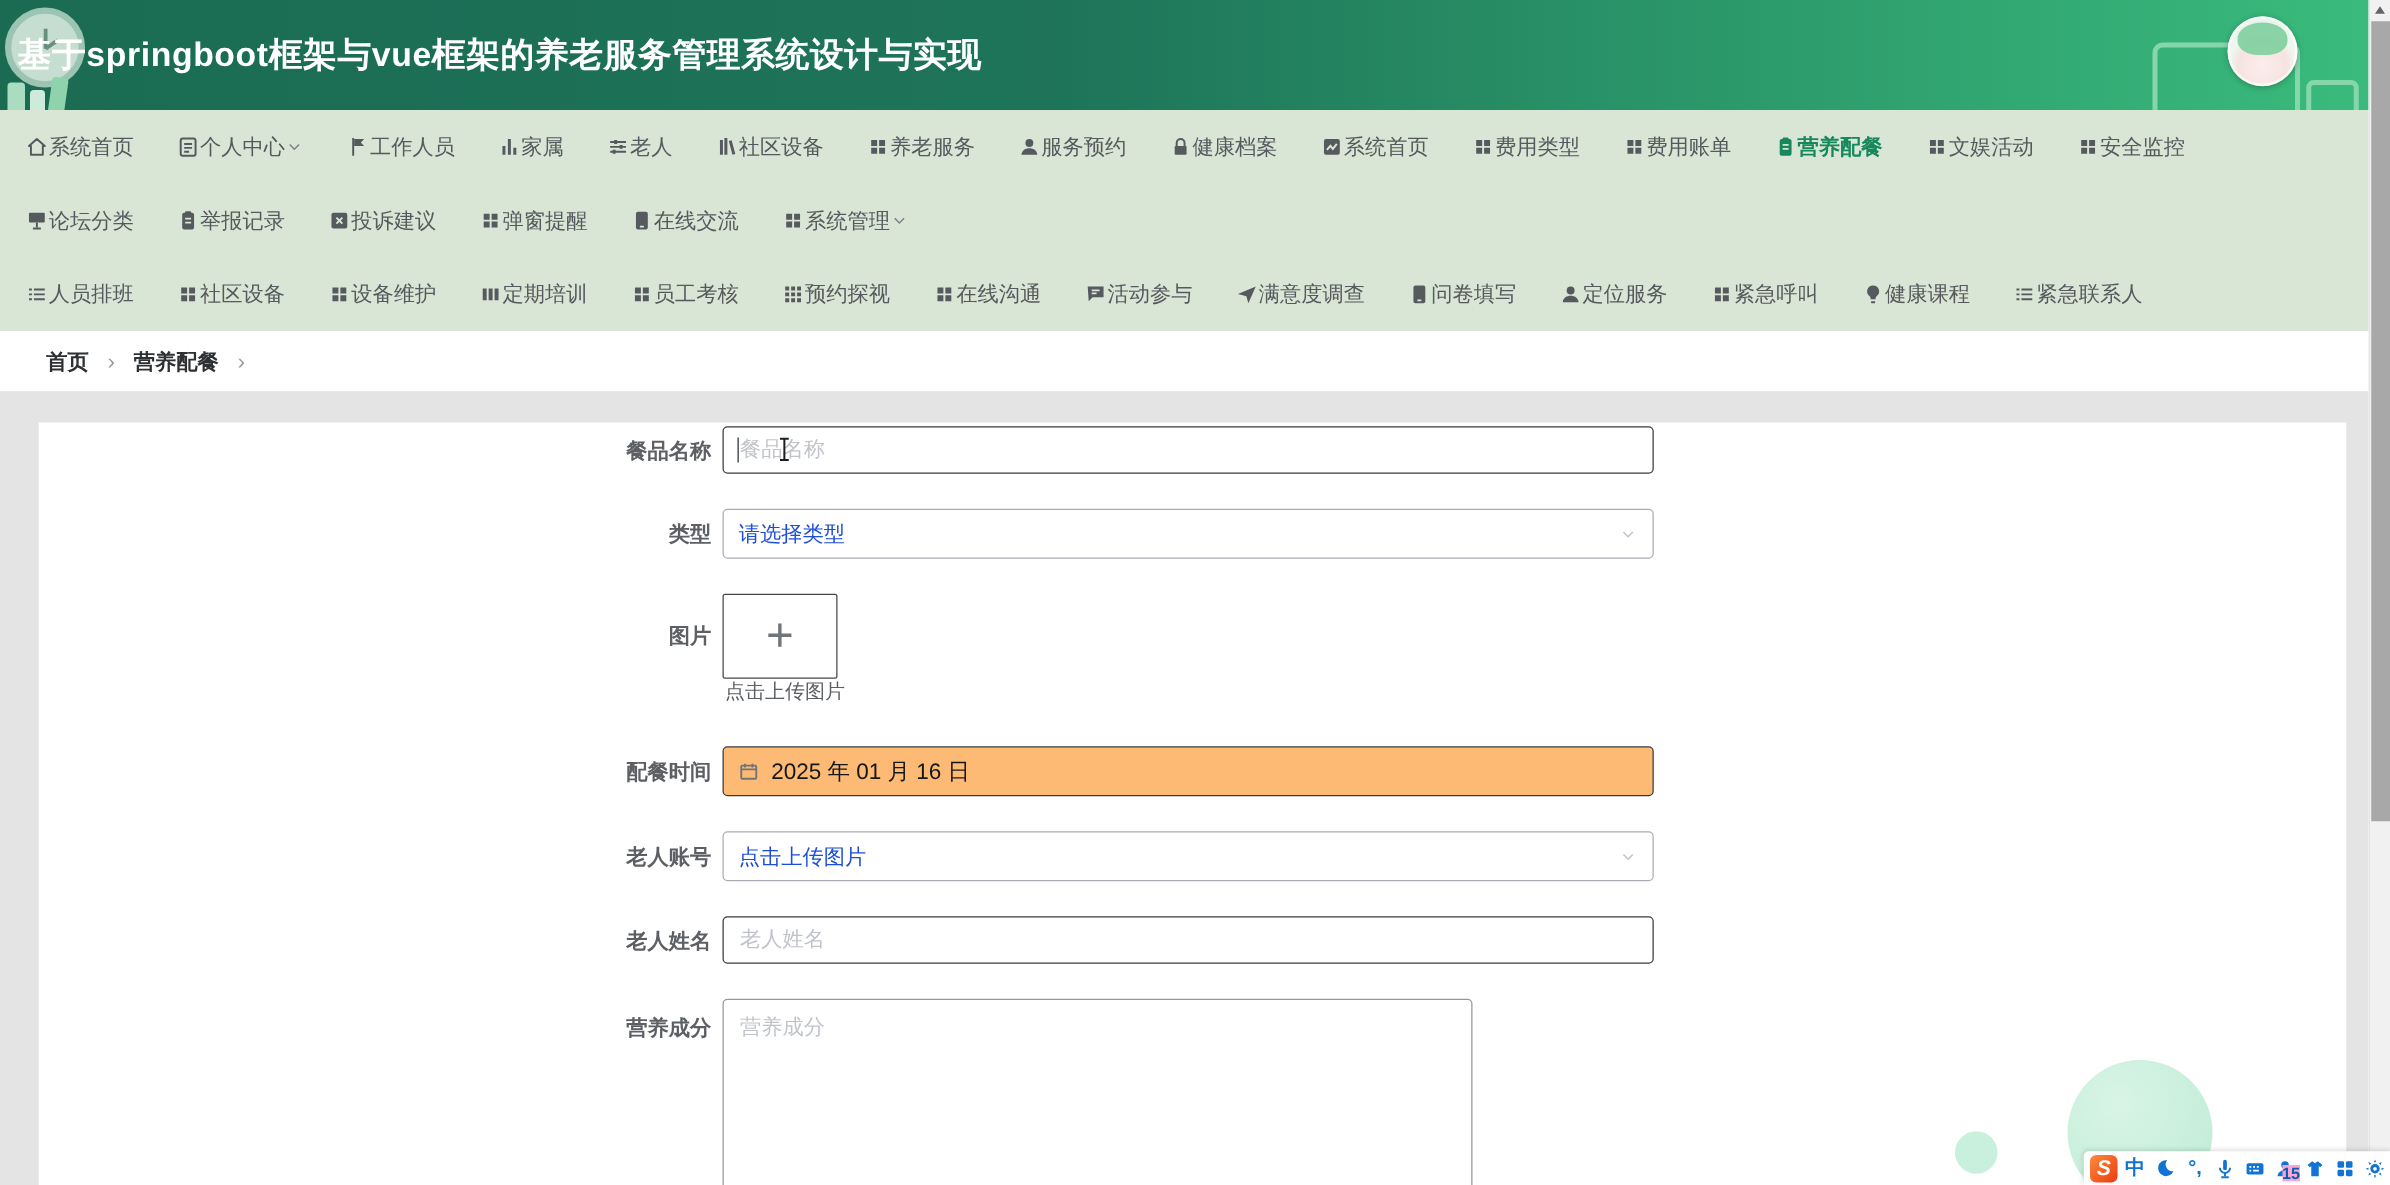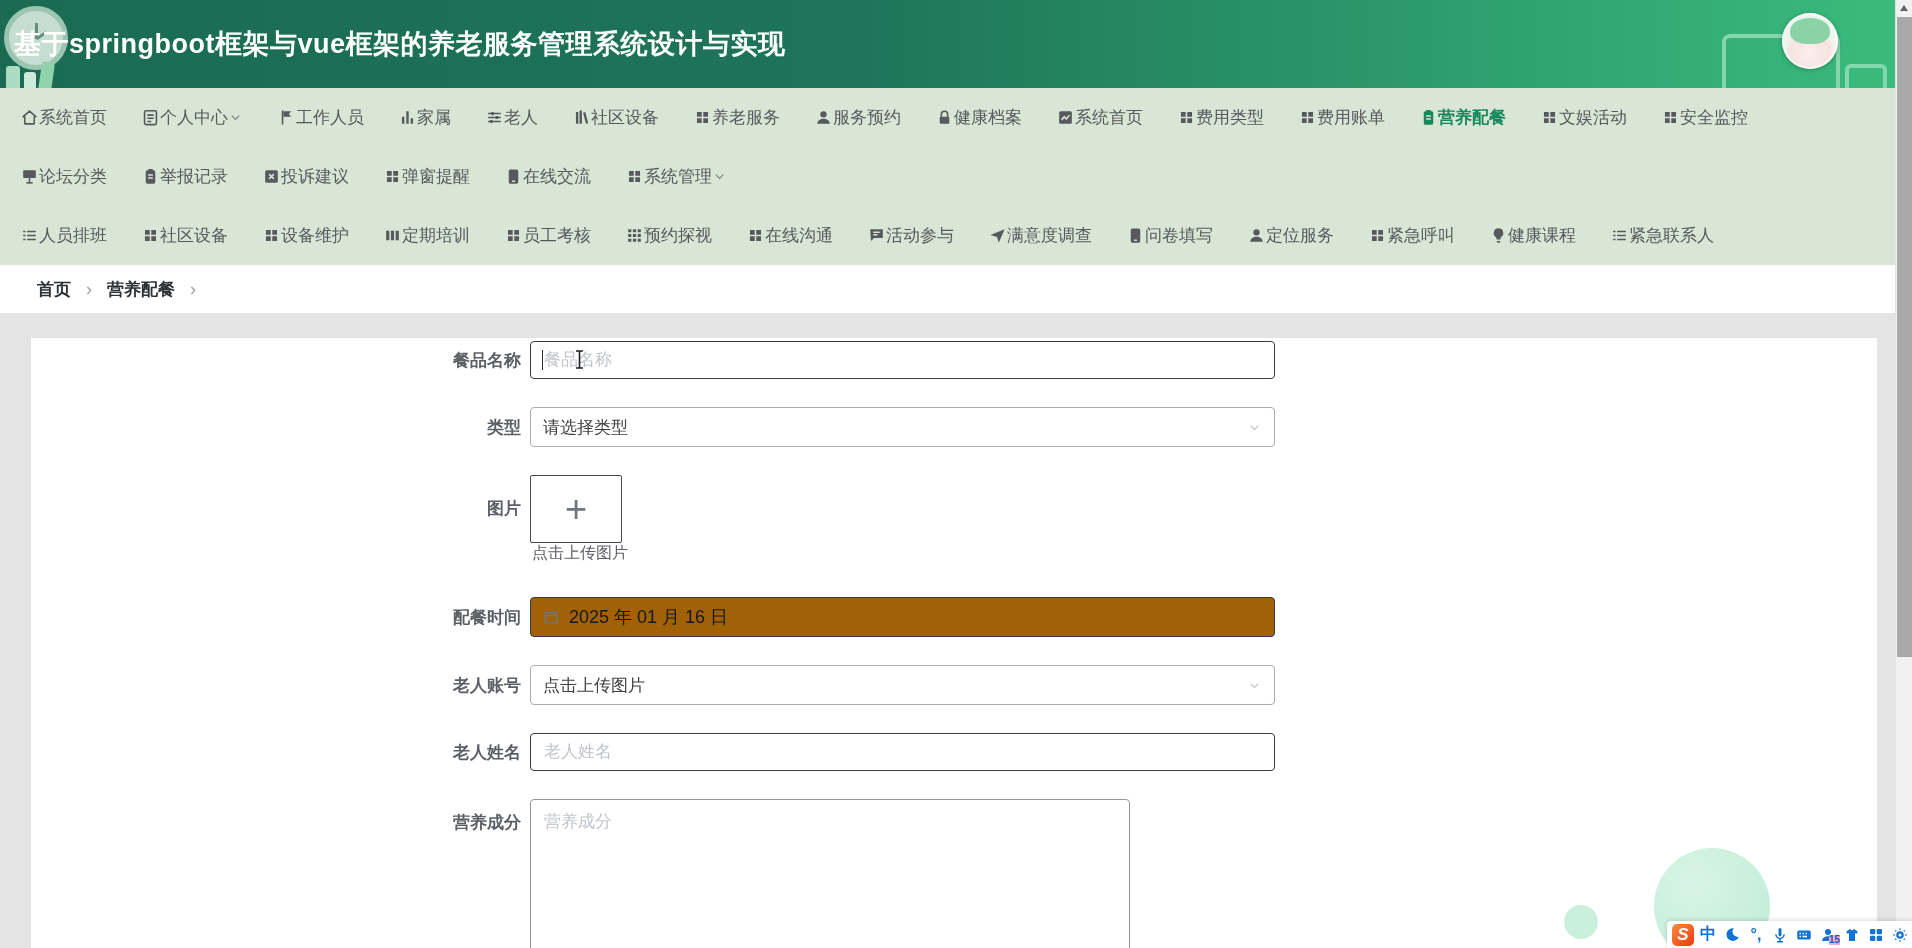--- a/index.html
+++ b/index.html
@@ -50,40 +50,40 @@
 
   
   .content{position:absolute;top:313px;left:0;right:0;bottom:0;background:#e4e4e4;}
   .card{position:absolute;left:31px;right:18px;top:25px;bottom:-40px;background:#fff;overflow:hidden;}
   .circle-lg{position:absolute;top:510px;right:107px;width:116px;height:116px;border-radius:50%;
              background:radial-gradient(circle at 35% 30%,#d9f4e6,#bdecd4);}
   .circle-sm{position:absolute;top:567px;right:279px;width:34px;height:34px;border-radius:50%;background:#c9f0dc;}
 
   
   .eform{position:relative;padding-top:3px;}
-  .frow{display:flex;align-items:center;margin-bottom:28px;}
+  .frow{display:flex;align-items:center;margin-bottom:28px;padding-left:48px;}
   .frow-upload{align-items:flex-start;margin-bottom:33px;}
   .frow-upload .flabel{padding-top:22px;}
   .frow-ta{align-items:flex-start;}
   .frow-ta .flabel{padding-top:12px;}
   .flabel{width:499px;padding-right:9px;box-sizing:border-box;flex:none;text-align:right;
           font-size:17px;font-weight:bold;color:#5c5f63;}
   .ctrl{width:745px;position:relative;}
   .txt{width:100%;height:38px;box-sizing:border-box;border:1px solid #383b3e;border-radius:4px;
        padding:0 13px;font-size:17px;color:#2b2e33;font-family:inherit;outline:none;background:#fff;}
   .txt::placeholder,.ta::placeholder{color:#c0c4ca;opacity:1;}
   .sel{height:38px;border:1px solid #a9adb3;border-radius:4px;background:#fff;cursor:pointer;
        display:flex;align-items:center;justify-content:space-between;padding:0 12px;}
-  .sel .ph{font-size:17px;color:#404040;}
+  .sel .ph{font-size:17px;color:#1d4ed8;}
   .sel .chev{stroke:#bfc3c9;}
   .upbox{width:90px;height:66px;border:1px solid #44474b;border-radius:2px;background:#fff;cursor:pointer;
          display:flex;align-items:center;justify-content:center;}
   .plus{font-size:38px;line-height:1;color:#71767d;font-weight:300;}
   .uphint{margin-left:2px;font-size:16px;color:#5c5f63;}
-  .date{height:38px;border:1px solid #383b3e;border-radius:4px;background:#a16207;cursor:pointer;
+  .date{height:38px;border:1px solid #383b3e;border-radius:4px;background:#fdba74;cursor:pointer;
         display:flex;align-items:center;gap:9px;padding:0 11px;}
   .cal{width:18px;height:18px;flex:none;color:#6f747b;}
   .dval{font-size:18px;color:#15181b;}
   .ta{width:600px;height:215px;box-sizing:border-box;border:1px solid #94989d;border-radius:4px;
       padding:10px 13px;font-size:17px;color:#2b2e33;font-family:inherit;resize:none;outline:none;}
   .fake-caret{position:absolute;left:12px;top:9px;width:1px;height:20px;background:#2b2e33;}
   .ibeam{position:absolute;left:44px;top:8px;width:11px;height:21px;pointer-events:none;}
 
   
   .sb{position:absolute;top:0;right:0;width:17px;height:948px;background:#f1f1f1;border-left:1px solid #e3e3e3;box-sizing:border-box;}
@@ -93,21 +93,21 @@
 
   
   .ime{position:absolute;right:0;bottom:0;height:27px;width:245px;z-index:9;background:#fff;
        border-radius:4px 0 0 0;box-shadow:0 -1px 4px rgba(0,0,0,.15);
        display:flex;align-items:center;gap:4px;padding-left:5px;box-sizing:border-box;}
   .ime-ic{width:20px;height:22px;display:flex;align-items:center;justify-content:center;flex:none;
           color:#1173d4;font-size:16px;font-weight:bold;cursor:pointer;position:relative;}
   .ime-ic svg{width:18px;height:18px;fill:currentColor;}
   .sogou{width:22px;height:22px;border-radius:5px;color:#fff;font-style:italic;font-size:17px;
          background:linear-gradient(135deg,#ff8a3c,#ea3c10);}
-  .ime-badge{position:absolute;right:-2px;bottom:1px;font-size:10px;font-weight:bold;color:#0d5cb0;background:#f9a8d4;line-height:1;}
+  .ime-badge{position:absolute;right:-2px;bottom:1px;font-size:13px;font-weight:bold;color:#0d5cb0;background:#f9a8d4;line-height:1;}
 </style>
 </head>
 <body>
 
 <svg width="0" height="0" style="position:absolute">
   <defs>
     <symbol id="i-home" viewBox="0 0 24 24">
         <path d="M12 4 4 11h2v9h12v-9h2z" fill="none" stroke="currentColor" stroke-width="2" stroke-linejoin="round"></path>
       </symbol>
     <symbol id="i-card" viewBox="0 0 24 24">

